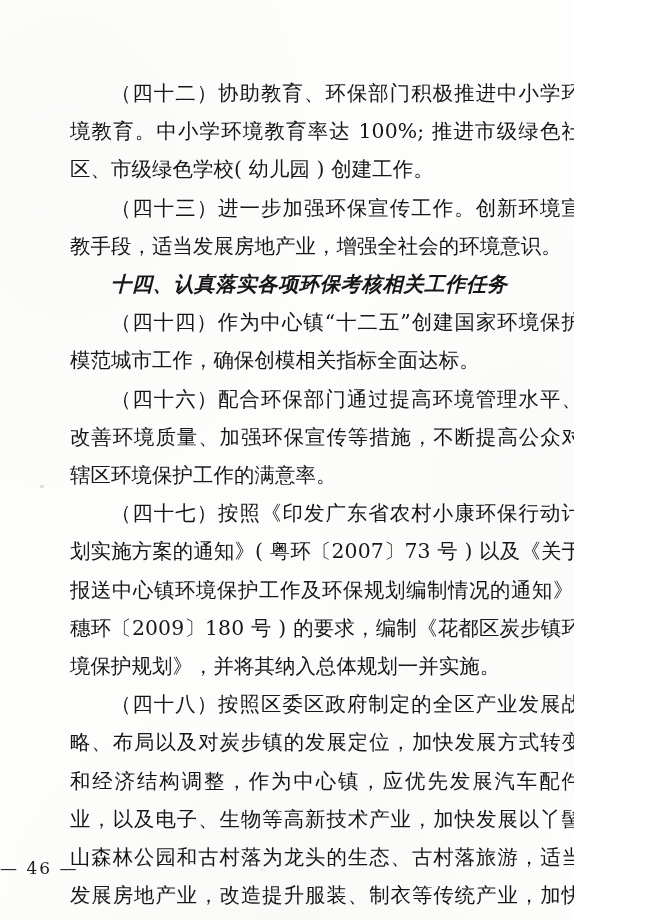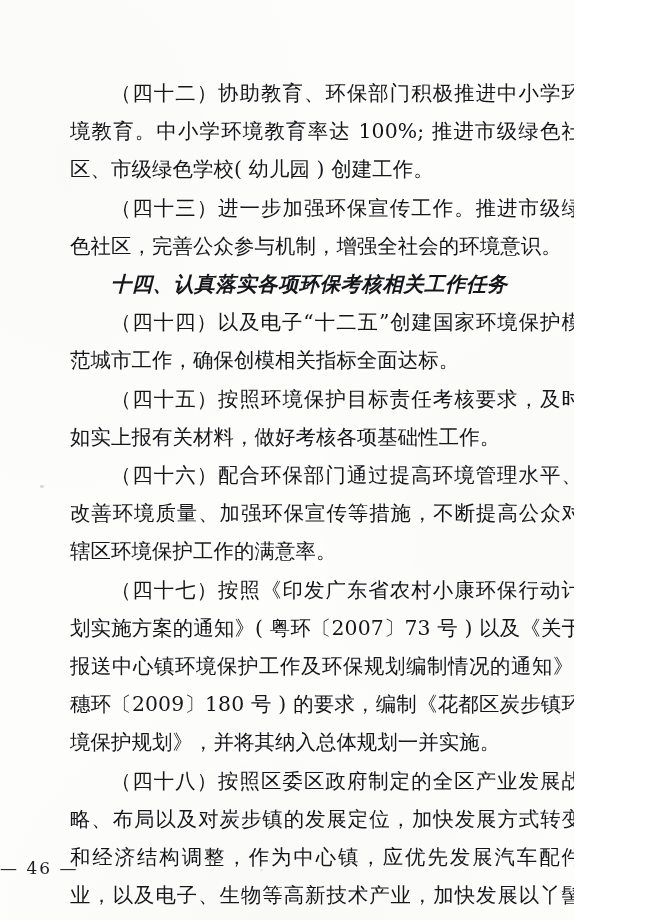--- a/index.html
+++ b/index.html
@@ -73,24 +73,23 @@
     pointer-events: none;
   }
 </style>
 </head>
 <body>
 
 <div id="page">
 
   <div id="textblock">
     <p class="para indent">（四十二）协助教育、环保部门积极推进中小学环境教育。中小学环境教育率达 100%; 推进市级绿色社区、市级绿色学校( 幼儿园 ) 创建工作。</p>
-    <p class="para indent">（四十三）进一步加强环保宣传工作。推进市级绿色社区，完善公众参与机制，增强全社会的环境意识。</p>
+    <p class="para indent">（四十三）进一步加强环保宣传工作。创新环境宣教手段，适当发展房地产业，增强全社会的环境意识。</p>
     <p class="para heading">十四、认真落实各项环保考核相关工作任务</p>
-    <p class="para indent">（四十四）以及电子“十二五”创建国家环境保护模范城市工作，确保创模相关指标全面达标。</p>
-    <p class="para indent">（四十五）按照环境保护目标责任考核要求，及时如实上报有关材料，做好考核各项基础性工作。</p>
+    <p class="para indent">（四十四）作为中心镇“十二五”创建国家环境保护模范城市工作，确保创模相关指标全面达标。</p>
     <p class="para indent">（四十六）配合环保部门通过提高环境管理水平、改善环境质量、加强环保宣传等措施，不断提高公众对辖区环境保护工作的满意率。</p>
     <p class="para indent">（四十七）按照《印发广东省农村小康环保行动计划实施方案的通知》( 粤环〔2007〕73 号 ) 以及《关于报送中心镇环境保护工作及环保规划编制情况的通知》( 穗环〔2009〕180 号 ) 的要求，编制《花都区炭步镇环境保护规划》，并将其纳入总体规划一并实施。</p>
     <p class="para indent">（四十八）按照区委区政府制定的全区产业发展战略、布局以及对炭步镇的发展定位，加快发展方式转变和经济结构调整，作为中心镇，应优先发展汽车配件业，以及电子、生物等高新技术产业，加快发展以丫髻山森林公园和古村落为龙头的生态、古村落旅游，适当发展房地产业，改造提升服装、制衣等传统产业，加快辖区内印染、电镀、造纸等重污染企业的转移，从源头上促进环境保护，改善环境质量。同时进一步加强辖区内环保监督管</p>
   </div>
 
   <div id="footer">—  46  —</div>
 
   <span class="speck" style="left:614px; top:80px;  width:3px; height:2px; opacity:.35;"></span>
   <span class="speck" style="left:636px; top:152px; width:4px; height:3px; opacity:.55;"></span>
   <span class="speck" style="left:634px; top:221px; width:5px; height:3px; opacity:.75;"></span>

